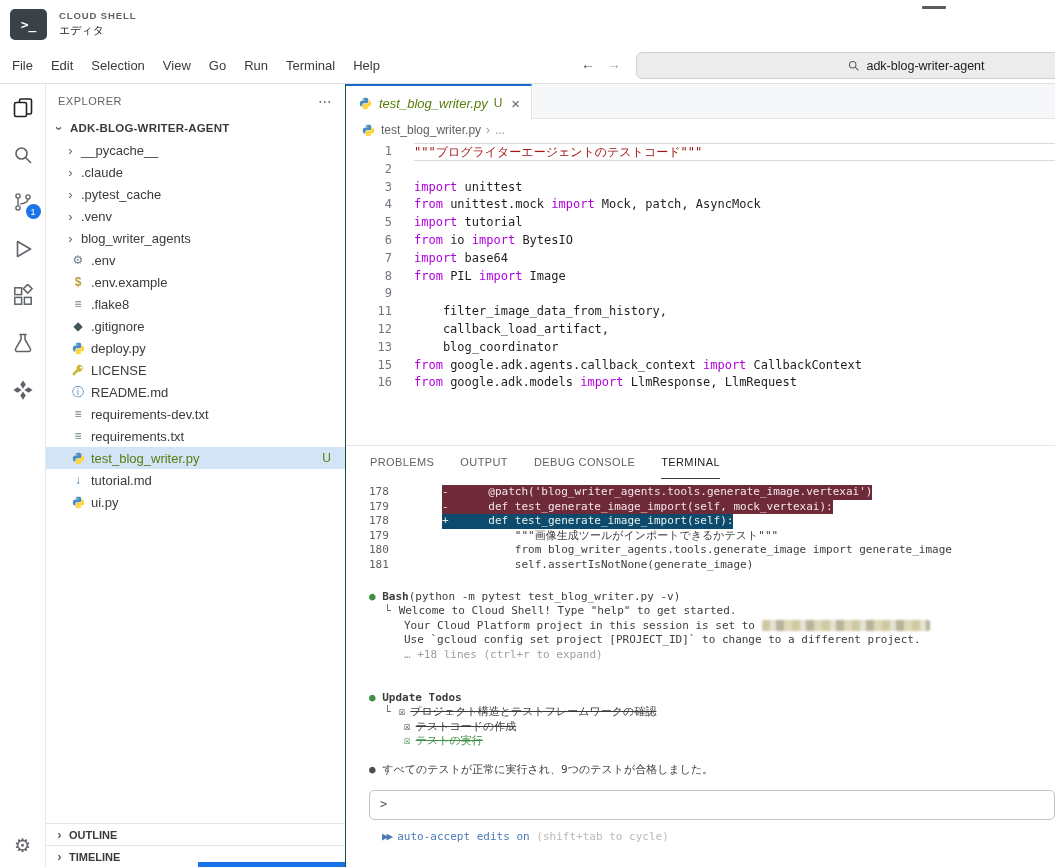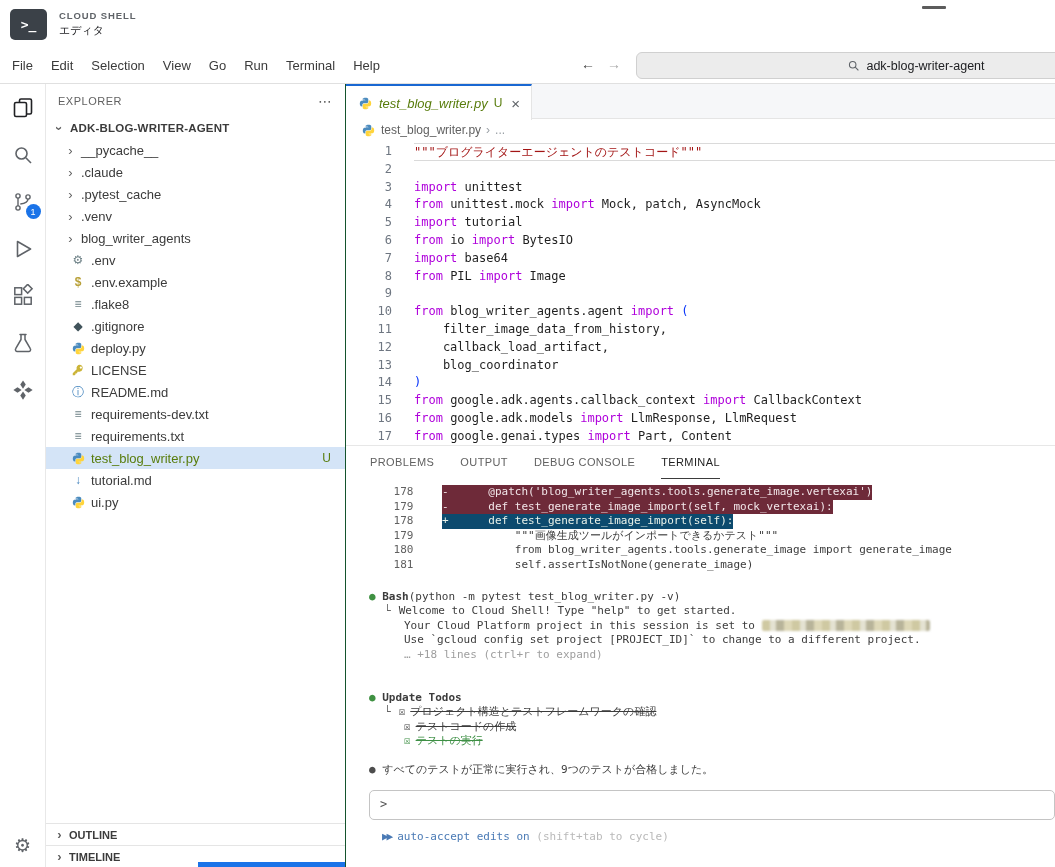--- a/index.html
+++ b/index.html
@@ -72,21 +72,21 @@
 
 
 .panel{flex:1;display:flex;flex-direction:column;border-top:1px solid #e7e7e7;min-height:0}
 .panel-tabs{height:33px;flex:0 0 33px;display:flex;align-items:stretch;gap:26px;padding-left:24px;font-size:11px;letter-spacing:.4px;color:#616161}
 .panel-tab{display:flex;align-items:center;border-bottom:1px solid transparent;cursor:pointer}
 .panel-tab.active{color:#1f1f1f;border-bottom-color:#3b3b3b}
 
 
 .terminal{flex:1;font-family:"DejaVu Sans Mono","DejaVu Sans",monospace;font-size:11px;line-height:14.6px;color:#3c3c3c;padding:6px 0 0 23px;overflow:hidden}
 .dline{display:flex}
-.dnum{flex:0 0 69px;text-align:center;color:#616161}
+.dnum{flex:0 0 69px;text-align:left;color:#616161}
 .dbody{margin-left:4px;white-space:pre}
 .dbody.removed{background:#6e2a39;color:#f2e6e9}
 .dbody.added{background:#0c4a6e;color:#e9f2e9}
 .dbody.context{color:#3c3c3c}
 .tblock{margin-top:17px}
 .todos-block{margin-top:28px}
 .result-row{margin-top:14px}
 .bullet{color:#3f9142}
 .bullet.dark{color:#4d4d4d}
 .bold{font-weight:bold}
@@ -384,50 +384,38 @@
           </div>
           <div class="code-line">
             <span class="ln">8</span>
             <span class="lc"><span class="tok-k">from</span><span class="tok-p"> PIL </span><span class="tok-k">import</span><span class="tok-p"> Image</span></span>
           </div>
           <div class="code-line">
             <span class="ln">9</span>
             <span class="lc"></span>
           </div>
           <div class="code-line">
-            <span class="ln">10</span>
-            <span class="lc"><span class="tok-k">from</span><span class="tok-p"> blog_writer_agents.agent </span><span class="tok-k">import</span><span class="tok-p"> </span><span class="tok-b">(</span></span>
-          </div>
-          <div class="code-line">
             <span class="ln">11</span>
             <span class="lc"><span class="tok-p">    filter_image_data_from_history,</span></span>
           </div>
           <div class="code-line">
             <span class="ln">12</span>
             <span class="lc"><span class="tok-p">    callback_load_artifact,</span></span>
           </div>
           <div class="code-line">
             <span class="ln">13</span>
             <span class="lc"><span class="tok-p">    blog_coordinator</span></span>
           </div>
           <div class="code-line">
-            <span class="ln">14</span>
-            <span class="lc"><span class="tok-b">)</span></span>
-          </div>
-          <div class="code-line">
             <span class="ln">15</span>
             <span class="lc"><span class="tok-k">from</span><span class="tok-p"> google.adk.agents.callback_context </span><span class="tok-k">import</span><span class="tok-p"> CallbackContext</span></span>
           </div>
           <div class="code-line">
             <span class="ln">16</span>
             <span class="lc"><span class="tok-k">from</span><span class="tok-p"> google.adk.models </span><span class="tok-k">import</span><span class="tok-p"> LlmResponse, LlmRequest</span></span>
-          </div>
-          <div class="code-line">
-            <span class="ln">17</span>
-            <span class="lc"><span class="tok-k">from</span><span class="tok-p"> google.genai.types </span><span class="tok-k">import</span><span class="tok-p"> Part, Content</span></span>
           </div>
         </div>
 
       <div class="panel">
         <div class="panel-tabs">
             <div class="panel-tab">PROBLEMS</div>
             <div class="panel-tab">OUTPUT</div>
             <div class="panel-tab">DEBUG CONSOLE</div>
             <div class="panel-tab active">TERMINAL</div>
           </div>

